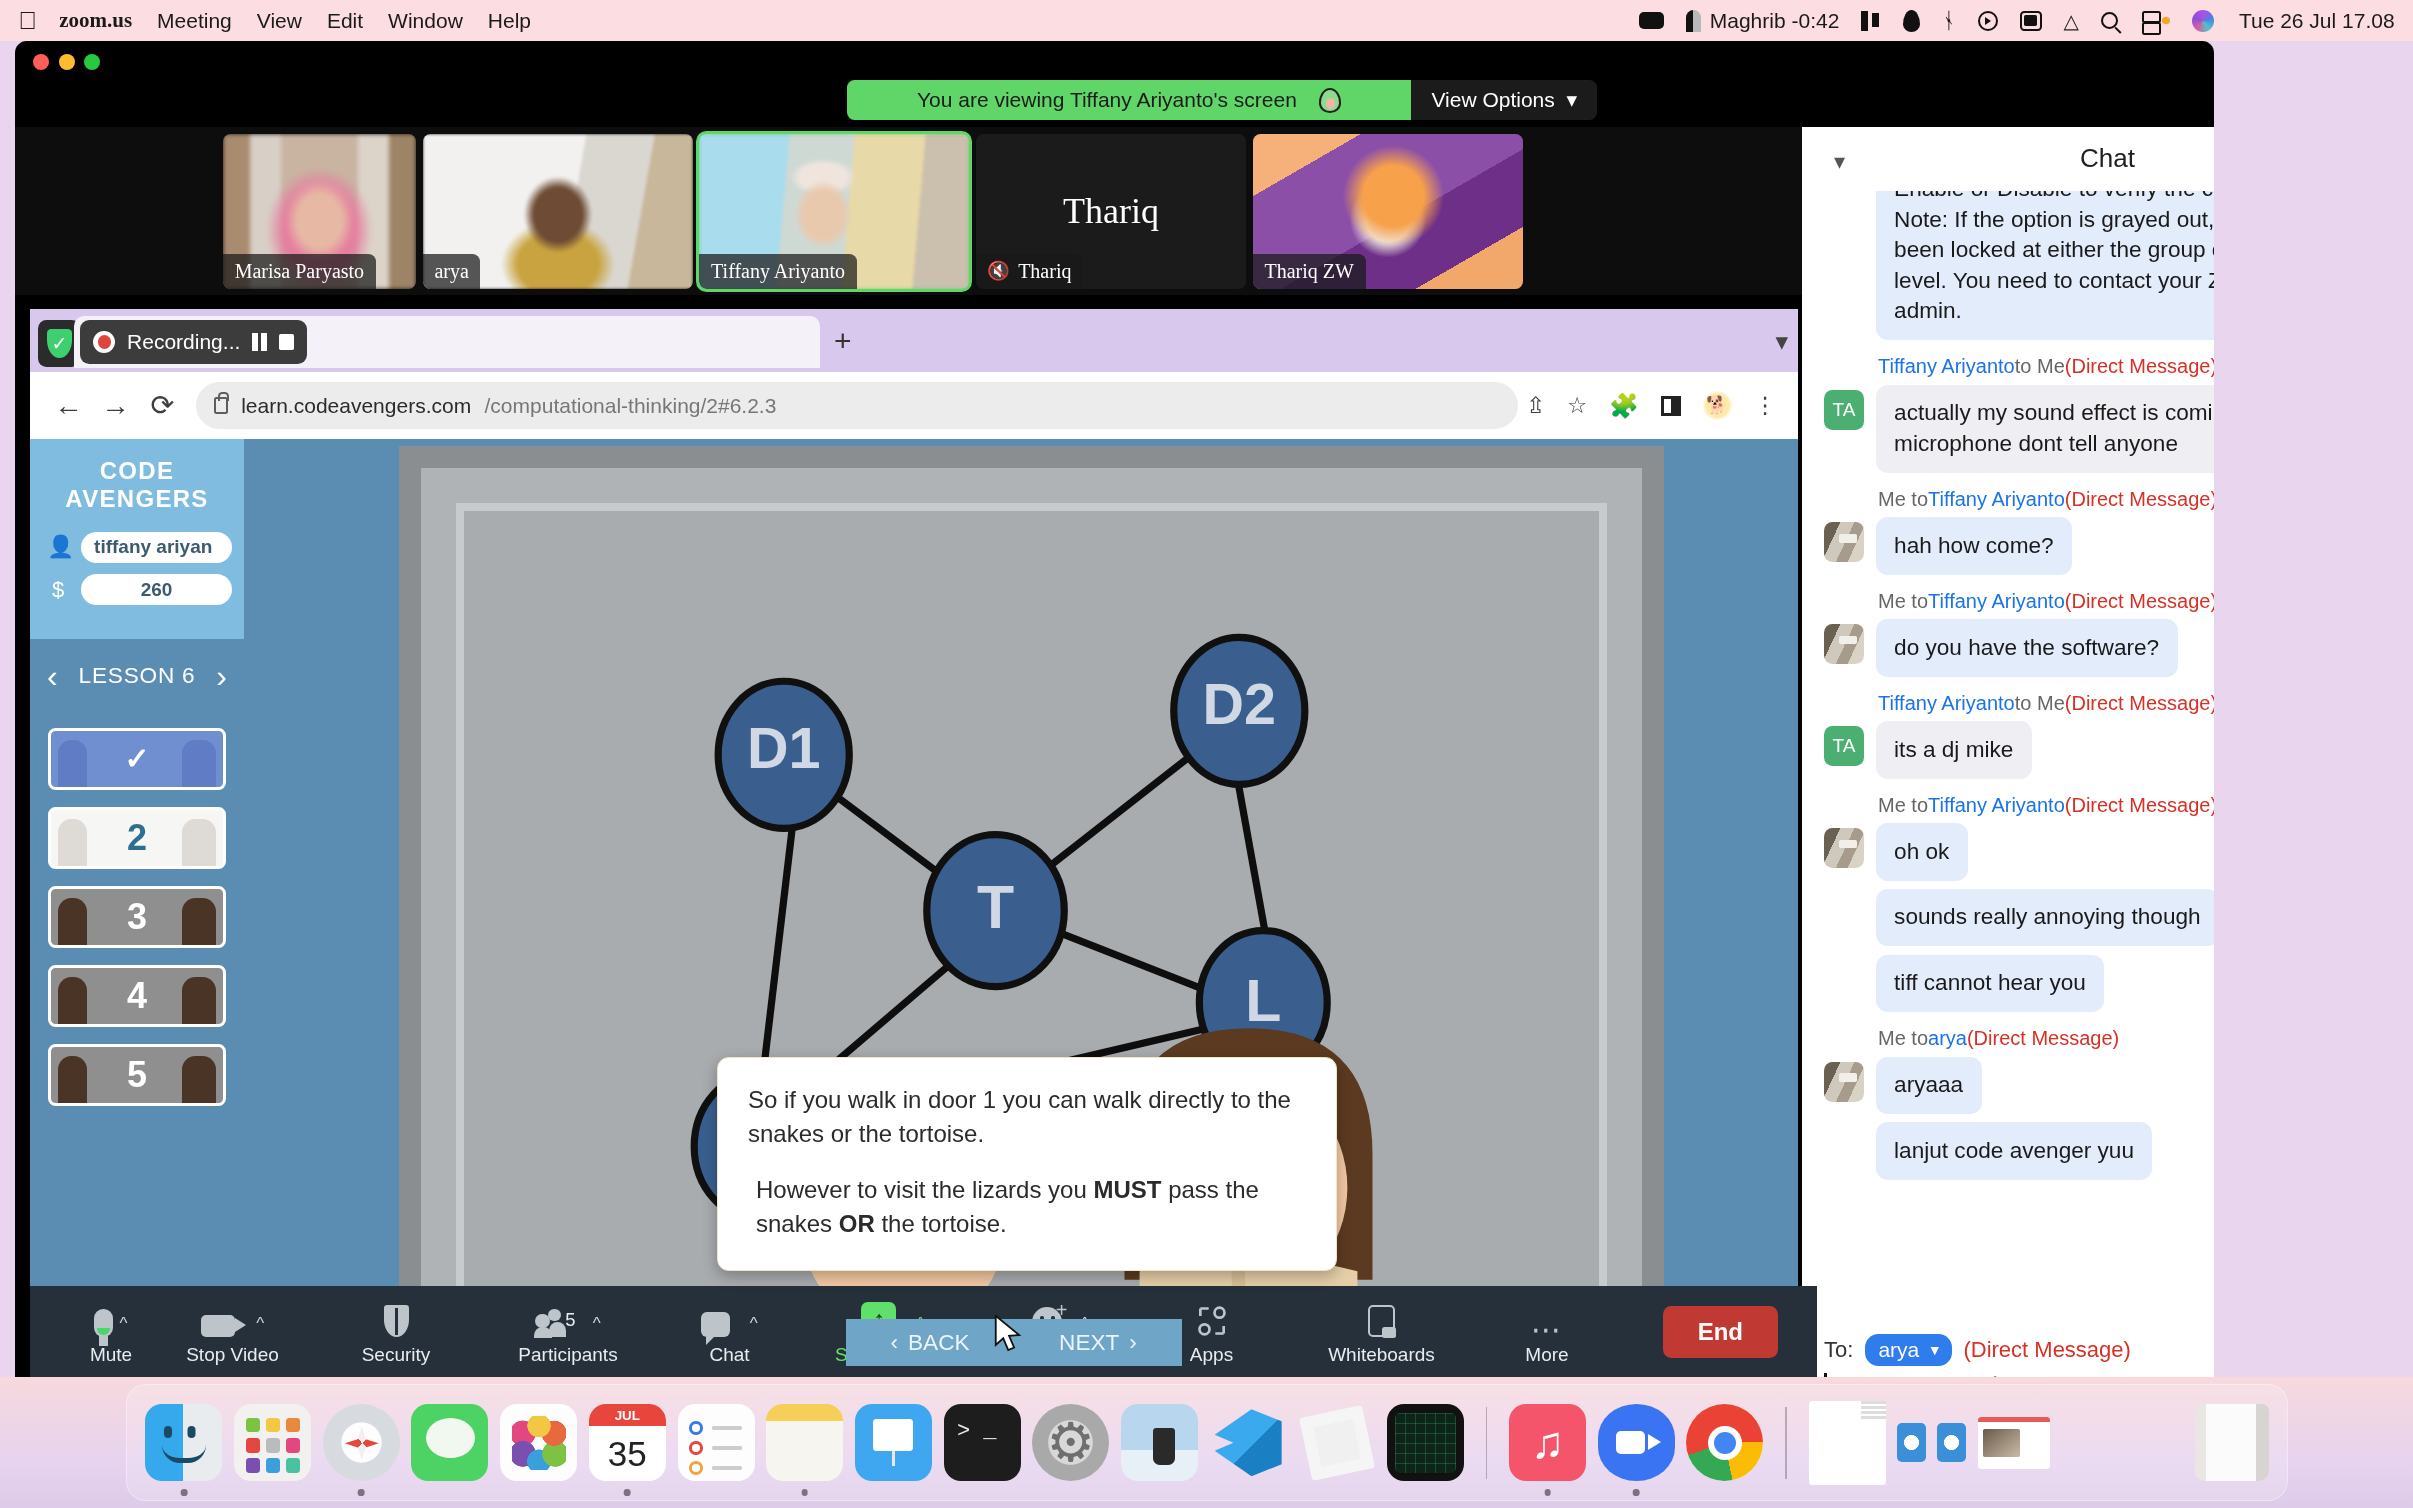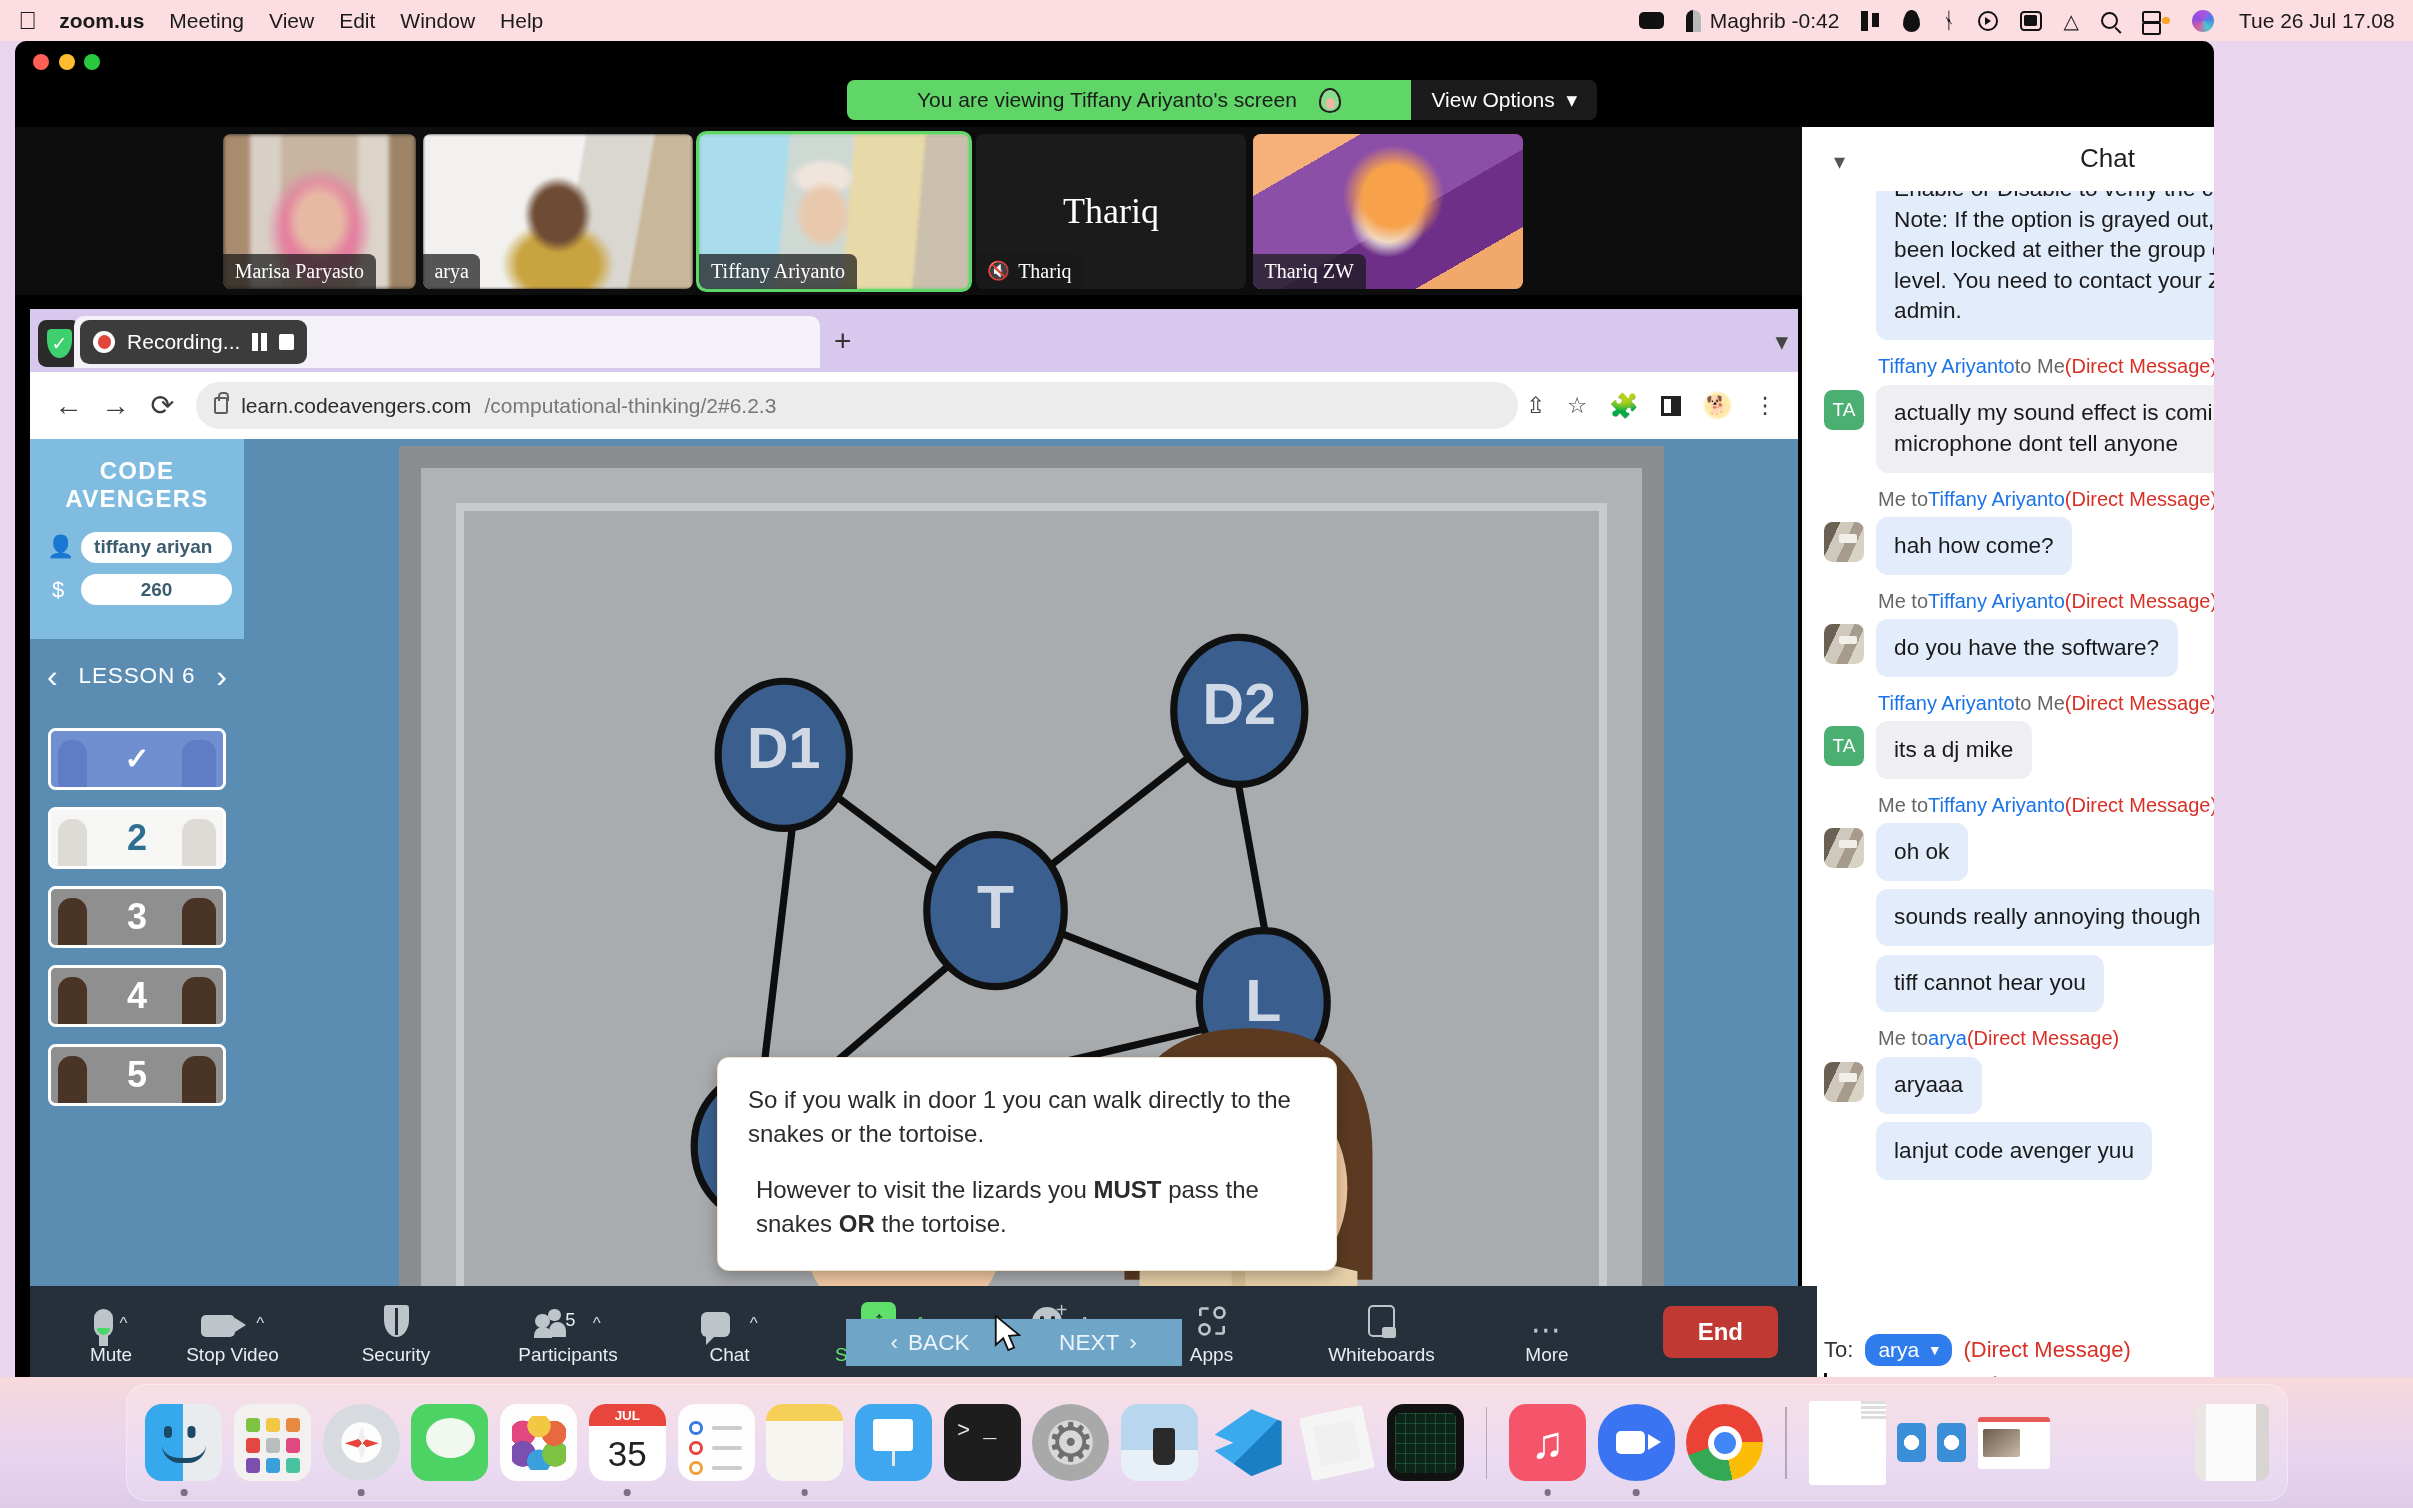--- a/index.html
+++ b/index.html
@@ -14,21 +14,21 @@
   
   .menubar {
     position: absolute; left: 0; top: 0; width: 2413px; height: 41px;
     background: #fcdde2;
     display: flex; align-items: center;
     padding: 0 18.4px;
     font-size: 21px; color: #1a1a1a;
   }
   .menubar .apple { font-size: 25px; margin-right: 22px; line-height: 1; }
   .menubar .mi { margin-right: 25px; white-space: nowrap; }
-  .menubar .mi.bold { font-weight: bold; }
+  .menubar .mi.bold { font-weight: bold; font-family: Liberation Serif, serif; }
   .menubar .spacer { flex: 1; }
   .menubar .right-item { margin-left: 22px; display: flex; align-items: center; white-space: nowrap; }
   .menubar .clock { margin-left: 25px; font-size: 21px; }
   .ico-cam { width: 25px; height: 17px; background: #111; border-radius: 5px; }
   .ico-moon { width: 15px; height: 22px; background: linear-gradient(90deg,#111 0 50%, #b9b9b9 50% 100%); border-radius: 8.4px 8.4px 0 0; }
   .ico-bars { width: 20px; height: 20px; position: relative; }
   .ico-bars::before { content:""; position:absolute; left:0; top:0; width:6.7px; height:20px; background:#111; }
   .ico-bars::after { content:""; position:absolute; left:11px; top:2.5px; width:6.7px; height:14.2px; background:#111; }
   .ico-drop { width: 17px; height: 22px; background: #111; border-radius: 50% 50% 50% 50% / 65% 65% 35% 35%; }
   .ico-bt { font-size: 22px; }

